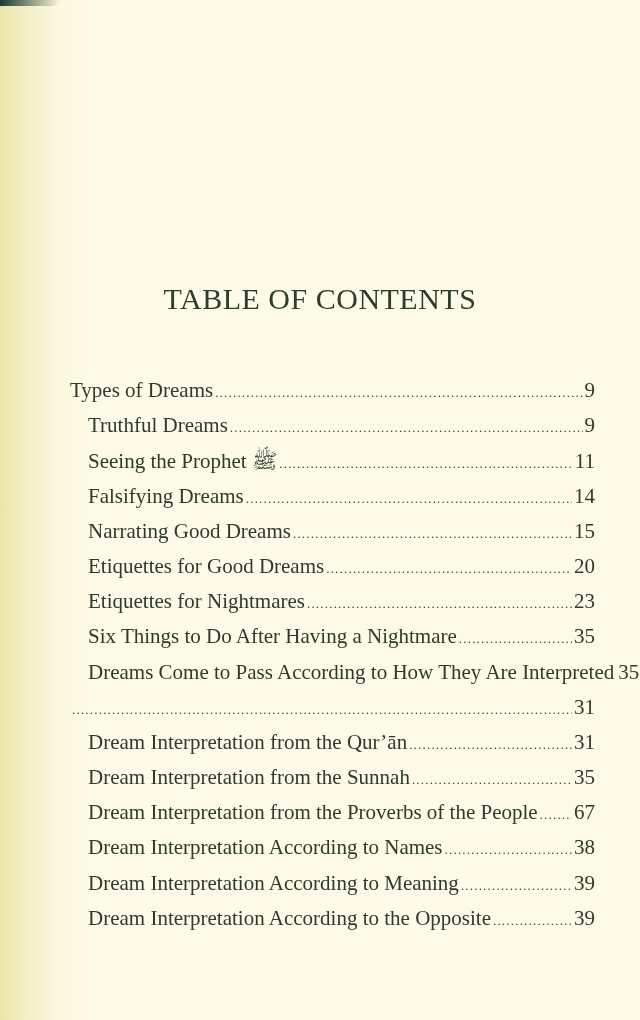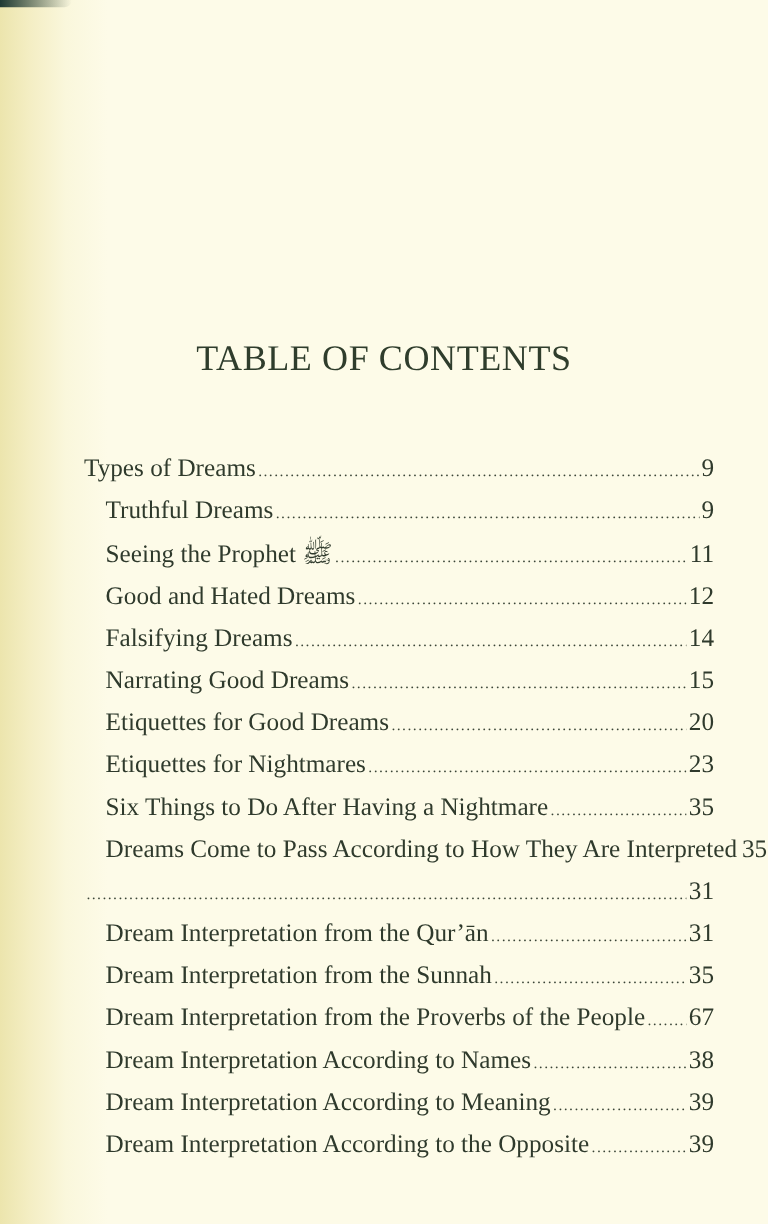--- a/index.html
+++ b/index.html
@@ -60,25 +60,20 @@
       <span class="label">Truthful Dreams</span>
       <span class="leader"></span>
       <span class="page">9</span>
     </div>
   <div class="row indent">
       <span class="label">Seeing the Prophet ﷺ</span>
       <span class="leader"></span>
       <span class="page">11</span>
     </div>
   <div class="row indent">
-      <span class="label">Good and Hated Dreams</span>
-      <span class="leader"></span>
-      <span class="page">12</span>
-    </div>
-  <div class="row indent">
       <span class="label">Falsifying Dreams</span>
       <span class="leader"></span>
       <span class="page">14</span>
     </div>
   <div class="row indent">
       <span class="label">Narrating Good Dreams</span>
       <span class="leader"></span>
       <span class="page">15</span>
     </div>
   <div class="row indent">

